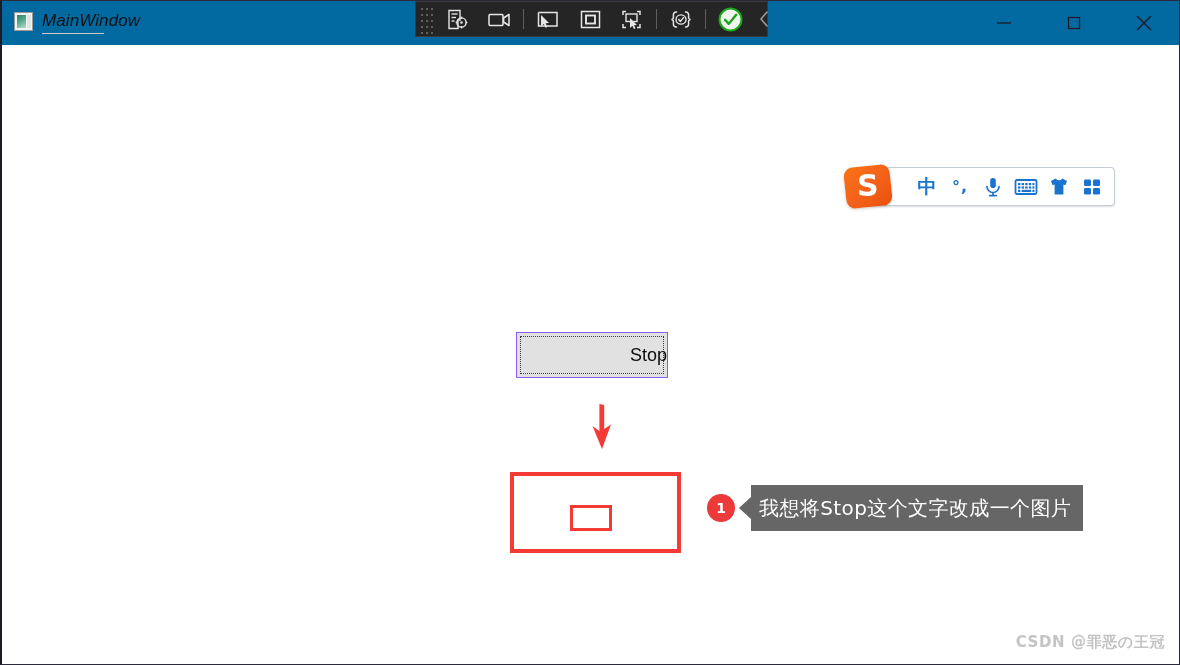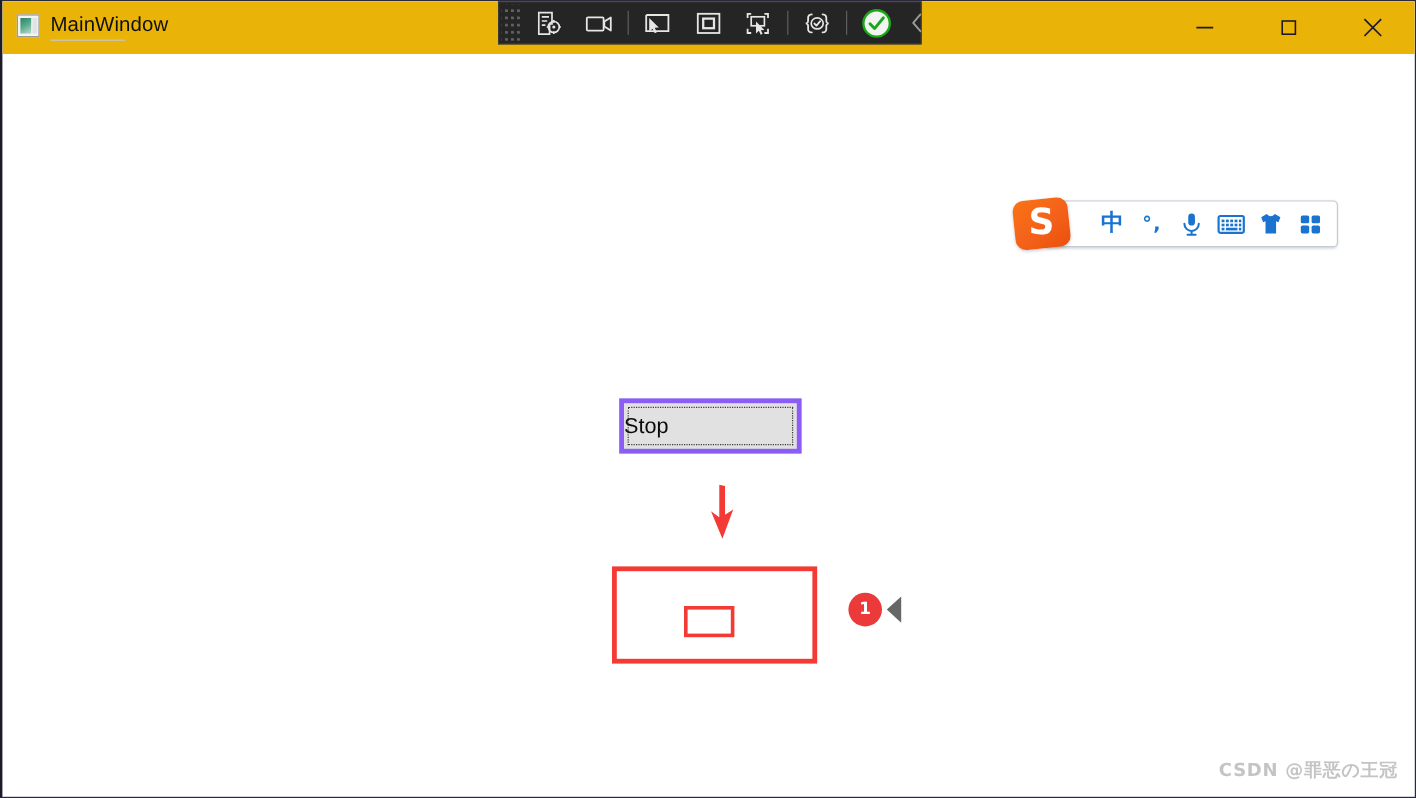--- a/index.html
+++ b/index.html
@@ -22,21 +22,22 @@
     border-bottom: 1px solid #2a2a3a;
     overflow: hidden;
   }
 
   
   #titlebar {
     position: absolute;
     left: 0; top: 0;
     width: 100%;
     height: 44px;
-    background: #eab308;
+    background: #0369a1;
+    font-style: italic;
   }
   #titlebar-left {
     position: absolute;
     left: 12px; top: 10px;
     display: flex;
     align-items: center;
     gap: 9px;
   }
   .win-icon {
     width: 19px; height: 19px;
@@ -199,24 +200,24 @@
     line-height: 1;
     letter-spacing: 1px;
   }
 
   
   #stop-button {
     position: absolute;
     left: 514px; top: 331px;
     width: 152px; height: 46px;
     background: #e1e1e1;
-    border: 4px solid #8b5cf6;
-    display: flex;
-    align-items: center;
-    justify-content: flex-start;
+    border: 1px solid #8b5cf6;
+    display: flex;
+    align-items: center;
+    justify-content: flex-end;
     padding: 0;
   }
   #stop-focus-ring {
     position: absolute;
     left: 3px; top: 3px; right: 3px; bottom: 3px;
     border: 1px dotted #3a3a3a;
     pointer-events: none;
   }
   #stop-label {
     font-size: 18px;
@@ -482,17 +483,18 @@
     </svg>
   </div>
 
   <div id="target-box">
     <div id="target-inner-box"></div>
   </div>
 
   <div id="callout">
     <div id="callout-badge">1</div>
     <div id="callout-tail"></div>
+    <div id="callout-bubble">我想将Stop这个文字改成一个图片</div>
   </div>
 
   <div id="watermark">CSDN @罪恶の王冠</div>
 
 </div>
 
 </body></html>

